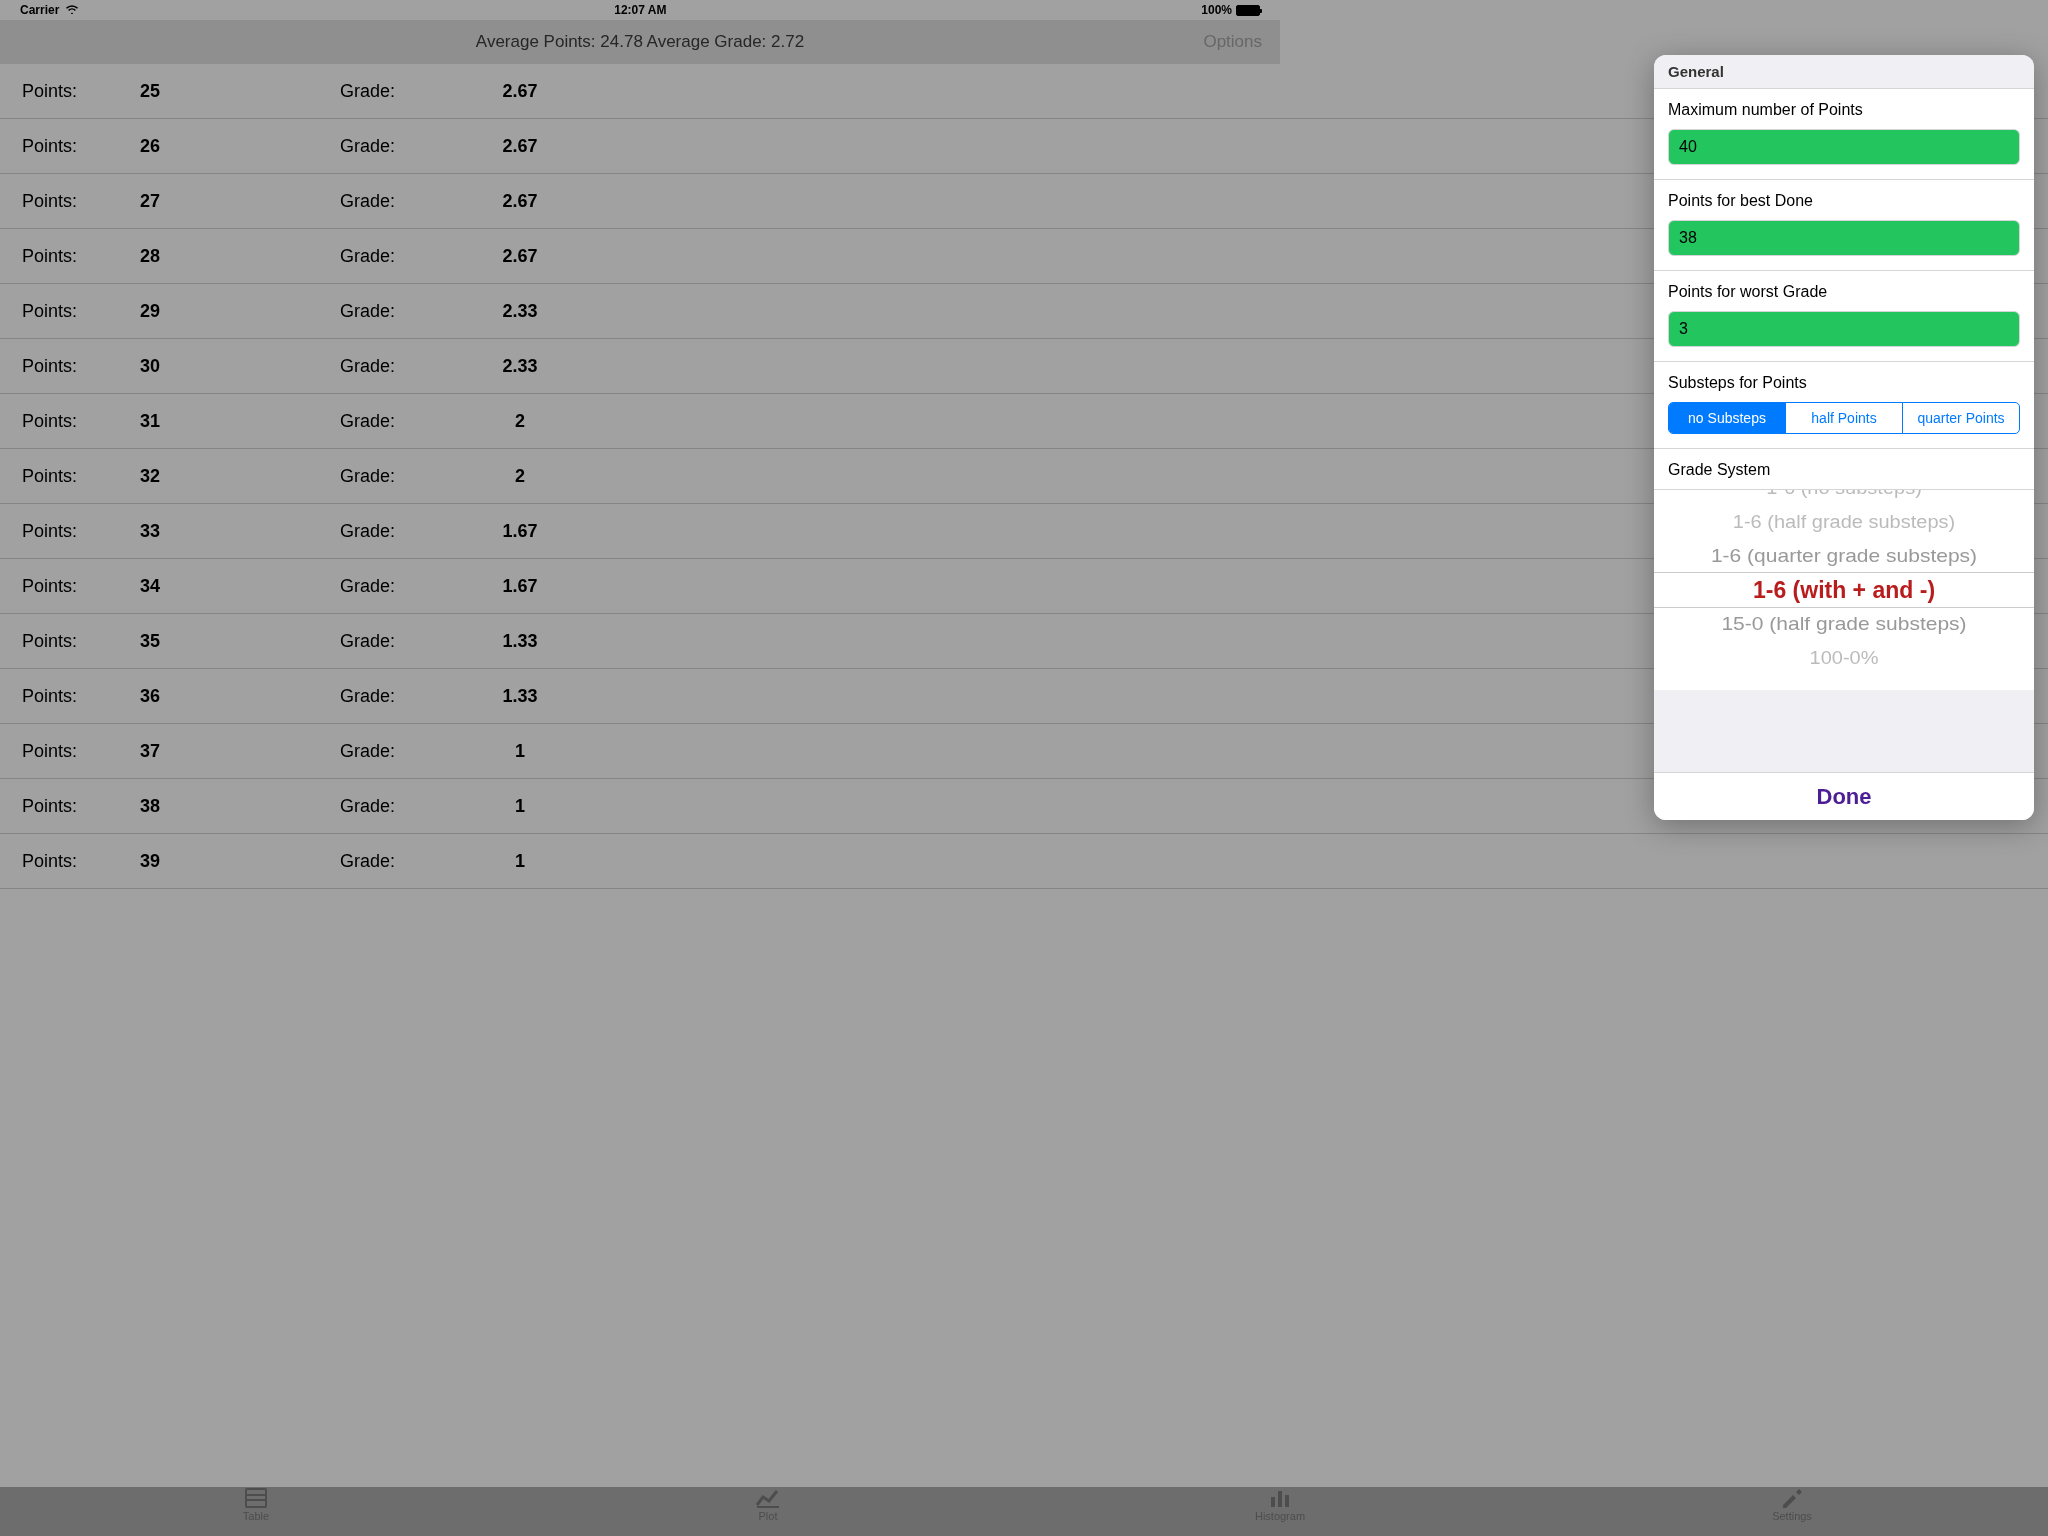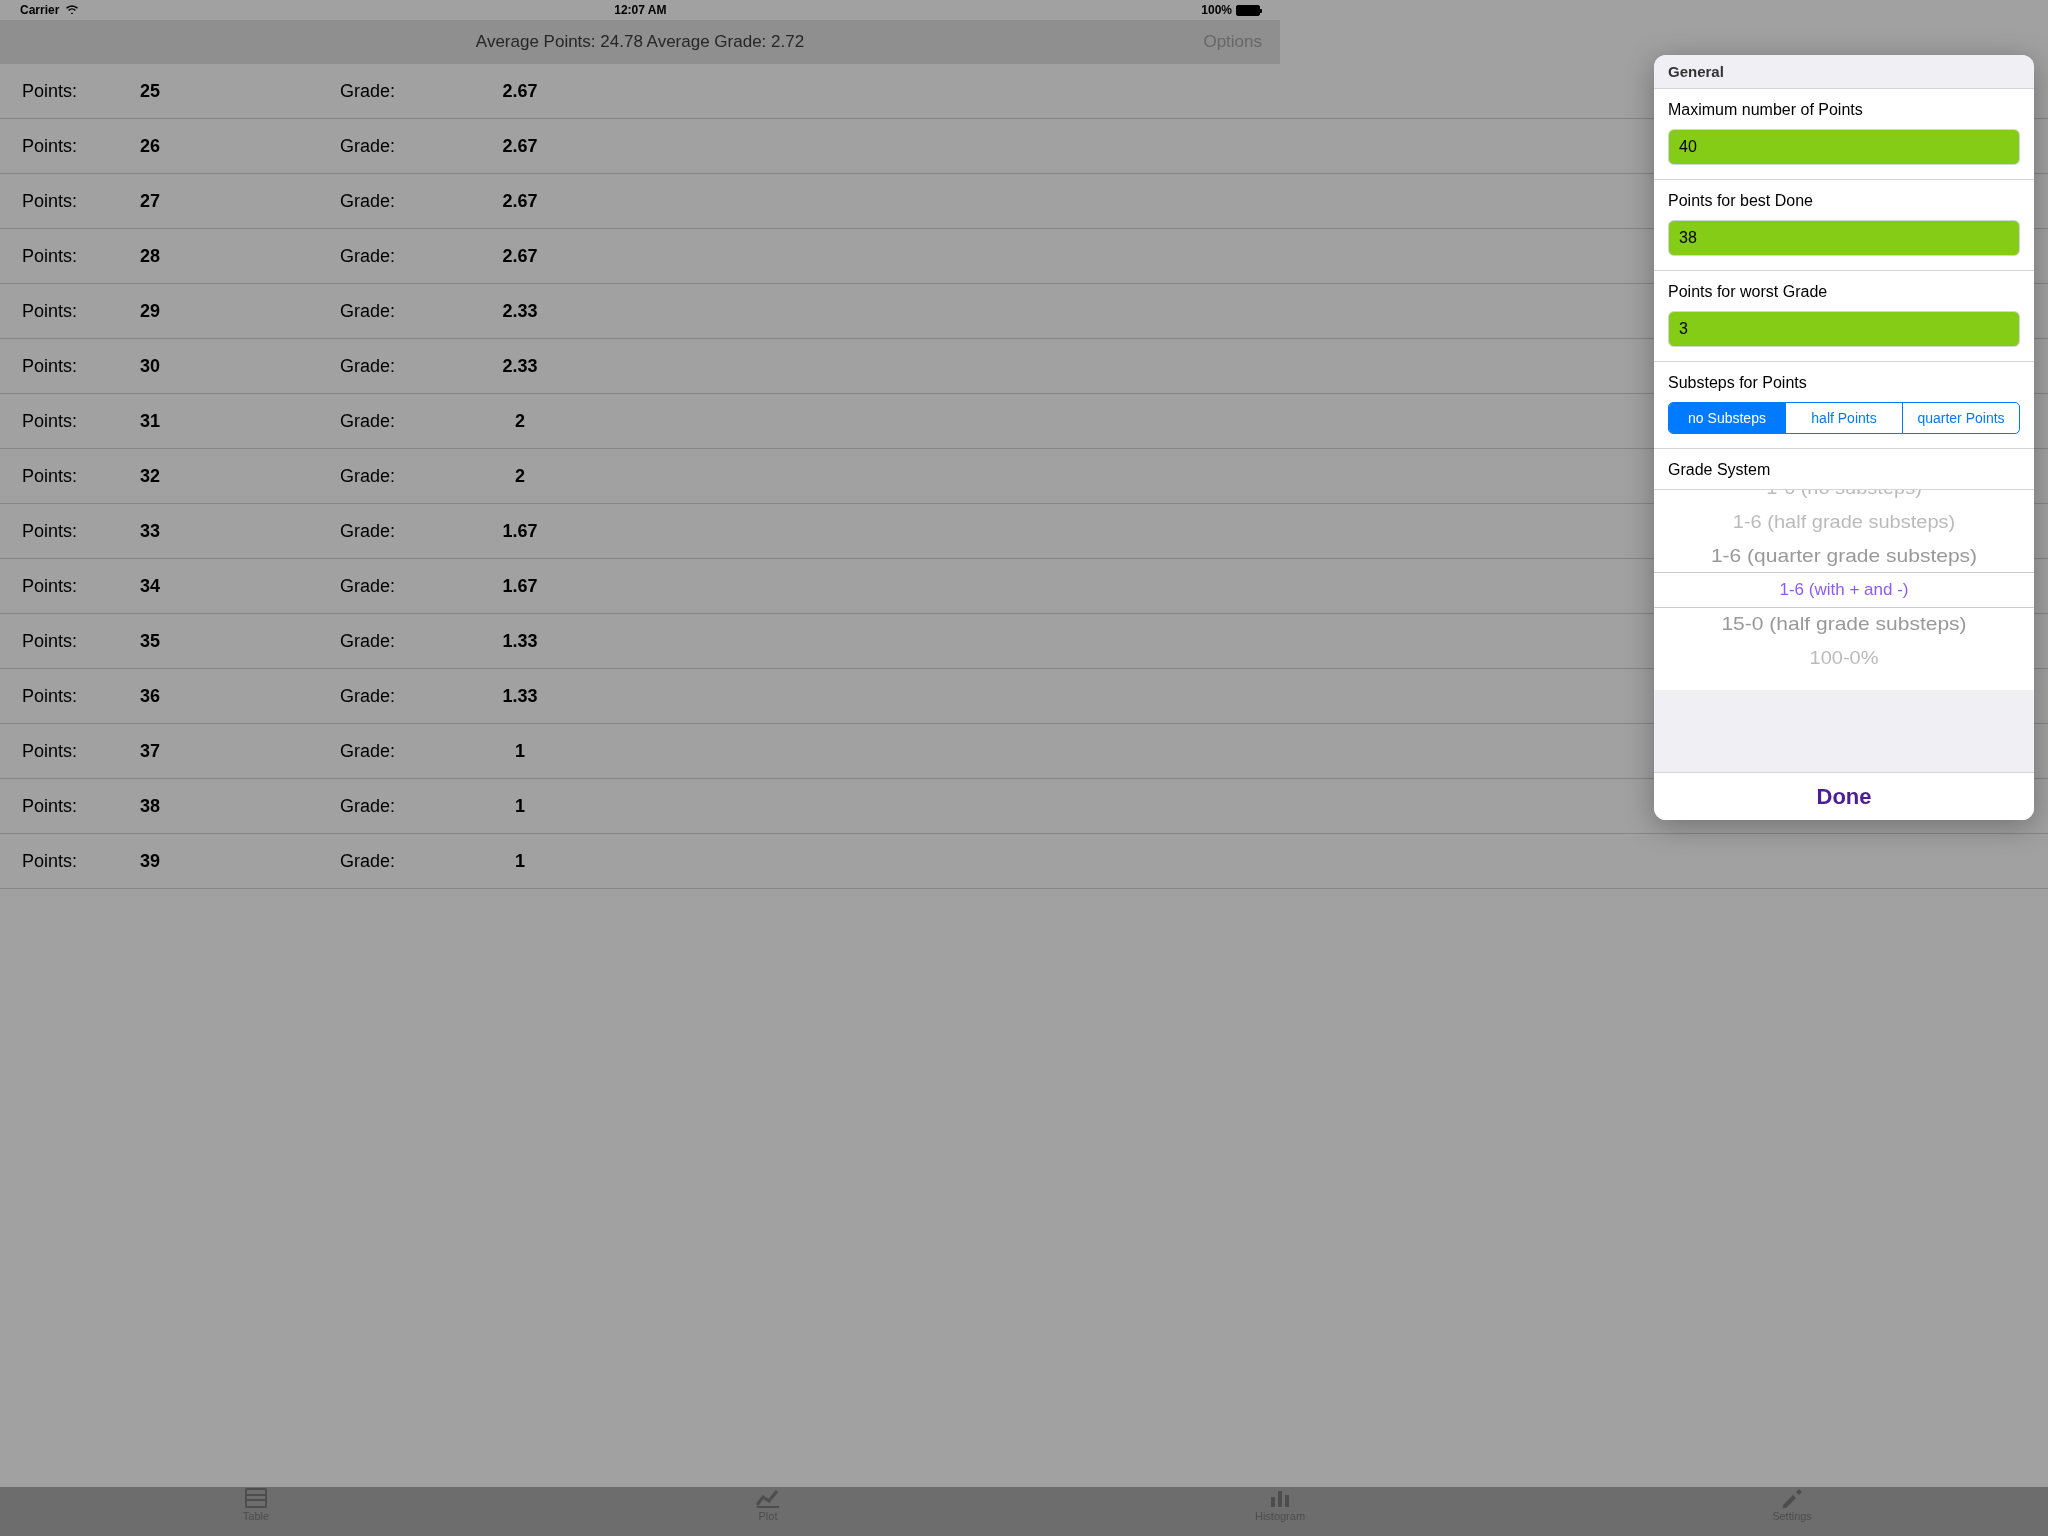--- a/index.html
+++ b/index.html
@@ -34,30 +34,30 @@
   .tab { flex:1; display:flex; flex-direction:column; align-items:center; justify-content:flex-start; gap:1px; color:#4d4d4d; font-size:11px; }
   .tab svg { width: 26px; height: 22px; fill: #4d4d4d; }
 
   
   .popover { position: absolute; top: 55px; right: 14px; width: 380px; height: 765px; background: #efeff4; border-radius: 12px; box-shadow: 0 6px 30px rgba(0,0,0,0.3); overflow: hidden; display:flex; flex-direction:column; z-index: 10; }
   .popover::before { content:""; position:absolute; top:-10px; right:44px; width:0; height:0; border-left:12px solid transparent; border-right:12px solid transparent; border-bottom:12px solid #efeff4; }
   .pop-header { height: 34px; background: #f0f0f4; border-bottom: 1px solid #d5d5d8; display:flex; align-items:center; padding: 0 14px; font-size:15px; font-weight:600; color:#333; }
   .pop-body { flex:1; overflow-y:auto; background:#efeff4; }
   .section { background:#fff; border-bottom:1px solid #d5d5d8; padding: 12px 14px 14px; }
   .section-title { font-size:16px; color:#000; margin-bottom:10px; font-weight:400; }
-  .text-input { width:100%; height:36px; background:#84cc16; border:1px solid #d5d5d8; border-radius:6px; padding:0 10px; font-size:16px; color:#000; outline:none; }
+  .text-input { width:100%; height:36px; background:#22c55e; border:1px solid #d5d5d8; border-radius:6px; padding:0 10px; font-size:16px; color:#000; outline:none; }
   .segmented { display:flex; border:1px solid #007aff; border-radius:5px; overflow:hidden; height:32px; }
   .segment { flex:1; display:flex; align-items:center; justify-content:center; font-size:14px; color:#007aff; border-right:1px solid #007aff; cursor:pointer; padding: 0 4px; white-space: nowrap; }
   .segment:last-child { border-right:none; }
   .segment.selected { background:#007aff; color:#fff; }
   .picker { height: 200px; position:relative; overflow:hidden; background:#fff; }
   .picker-list { position:absolute; left:0; right:0; top:50%; transform:translateY(-50%); text-align:center; }
   .picker-item { height:34px; line-height:34px; font-size:20px; color:#bbb; transform: scaleY(0.9); }
   .picker-item.near { color:#999; font-size:21px; }
-  .picker-item.selected { color:#8b5cf6; font-size:17px; font-weight:400; transform:none; }
+  .picker-item.selected { color:#b91c1c; font-size:23px; font-weight:700; transform:none; }
   .picker-lines { position:absolute; left:0; right:0; top:50%; height:36px; margin-top:-18px; border-top:1px solid #ccc; border-bottom:1px solid #ccc; pointer-events:none; }
   .pop-footer { border-top:1px solid #d5d5d8; background:#fff; height:48px; display:flex; align-items:center; justify-content:center; }
   .done-btn { color:#4c1d95; font-size:22px; font-weight:600; }
 </style>
 </head>
 <body>
 
 <div class="status-bar">
   <div class="status-left">
     <span>Carrier</span>

